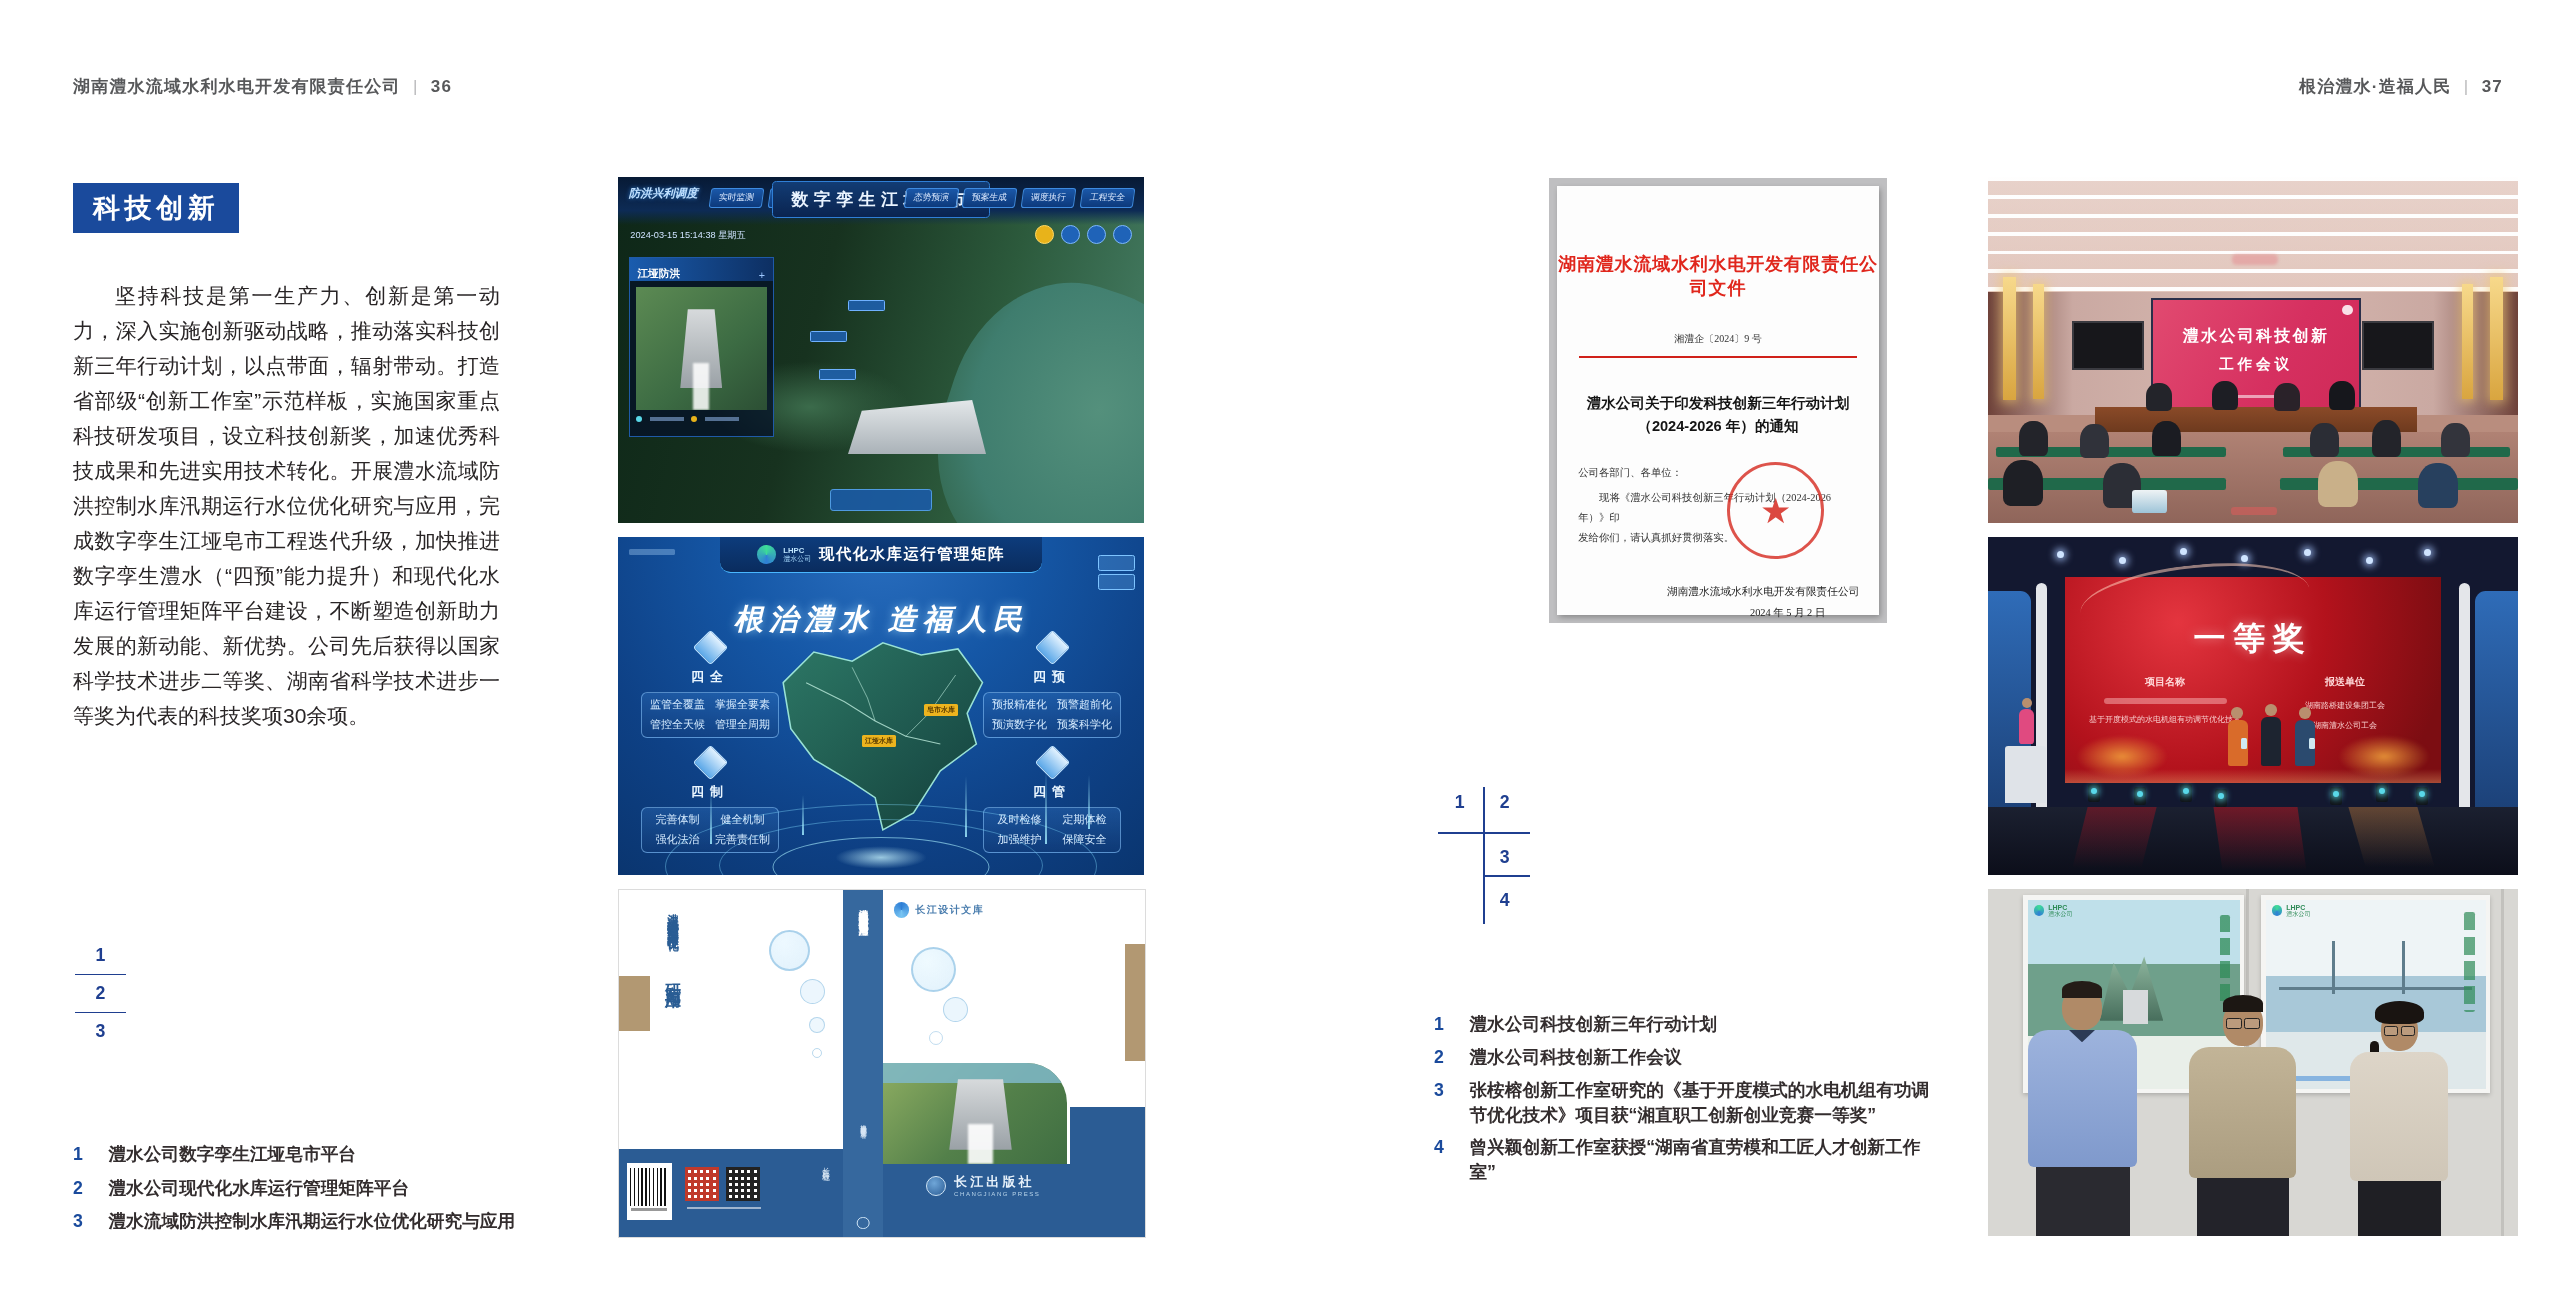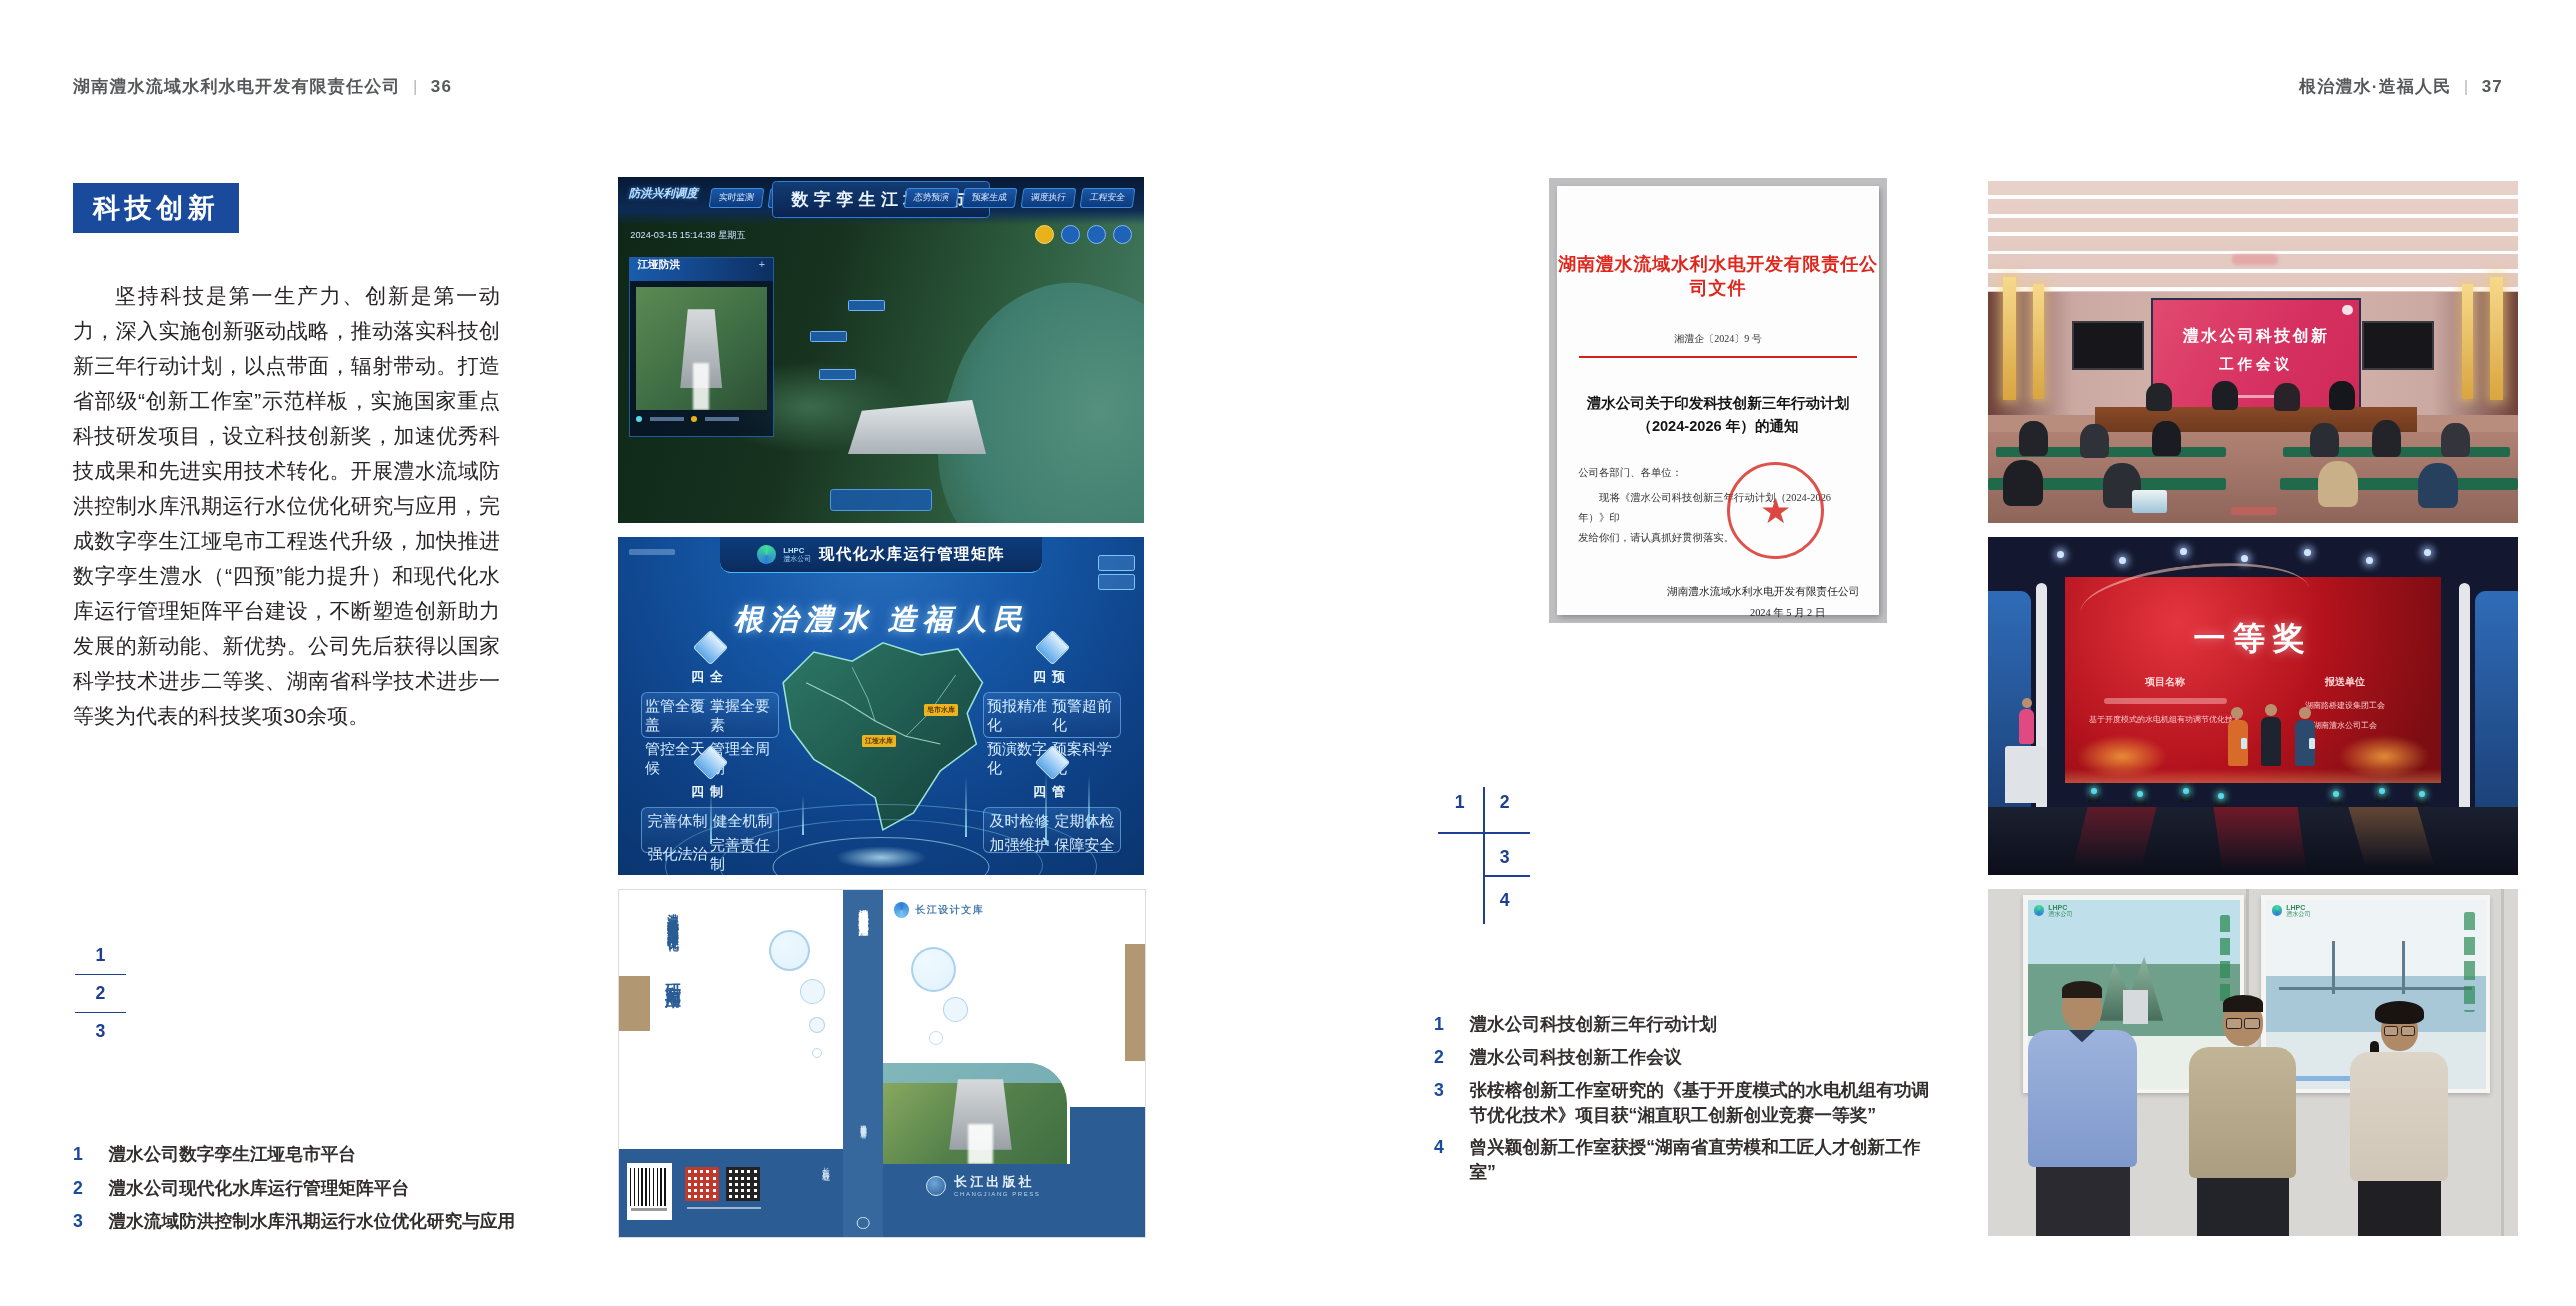--- a/index.html
+++ b/index.html
@@ -20,21 +20,21 @@
   .f1{background:linear-gradient(105deg,#0e2718 0%,#17321f 38%,#2c5a3c 68%,#49826a 100%);}
   .pill{font-size:8.8px;color:#dcEAff;color:#dceaff;background:linear-gradient(#1a57a8,#0d3a7c);
         border:0.8px solid #3e8be0;border-radius:3.1px;padding:3.1px 7.7px;transform:skewX(-8deg);white-space:nowrap;}
   .hudicon{width:17px;height:17px;border-radius:50%;border:0.8px solid #7db7ff;background:#1f63b8;}
   
   .f2{background:radial-gradient(circle at 50% 0%,#2a6fc0 0%,#1557a6 35%,#0e4186 70%,#0a356f 100%);}
   .quad-name{font-size:13px;font-weight:bold;color:#eaf6ff;letter-spacing:6.1px;text-align:center;}
   .quad-panel{background:linear-gradient(rgba(60,130,210,.30),rgba(20,60,120,.38));
               border:0.8px solid rgba(140,200,255,.55);border-radius:6.1px;display:grid;
               grid-template-columns:1fr 1fr;align-items:center;justify-items:center;
-              font-size:15px;color:#d6ecff;padding:4.6px 3.1px;row-gap:4.6px;}
+              font-size:11px;color:#d6ecff;padding:4.6px 3.1px;row-gap:4.6px;}
   .diamond{width:23px;height:23px;transform:rotate(45deg);background:linear-gradient(#e4f3ff,#5aa7e8);
            border:0.8px solid #bfe4ff;border-radius:3.1px;}
   .ringe{border:1.5px solid rgba(130,220,255,.40);border-radius:50%;}
   .pillar{width:1.5px;background:linear-gradient(to top,rgba(160,235,255,.85),rgba(160,235,255,0));}
   .marker{background:#edb41e;color:#5a3c00;font-size:7px;font-weight:bold;padding:0.8px 3.1px;border-radius:1.5px;white-space:nowrap;}
   
   .f3{background:#f4f6f8;border:0.8px solid #dcdcdc;}
   .bluetext{color:#1e4f9e;}
   .vtext{writing-mode:vertical-rl;}
   .qr{width:34px;height:34px;background-image:repeating-linear-gradient(0deg,currentColor 0 3.1px,transparent 3.1px 6.1px),
@@ -105,21 +105,21 @@
         <span class="pill">工程安全</span>
       </div>
       <div class="abs" style="left:12.3px;top:52px;font-size:9.2px;color:#cfe3ff;">2024-03-15 15:14:38 星期五</div>
       <div class="abs" style="right:12.3px;top:48px;display:flex;gap:7px;">
         <span class="hudicon" style="background:#e8b31a;border-color:#ffd966;"></span>
         <span class="hudicon"></span>
         <span class="hudicon"></span>
         <span class="hudicon"></span>
       </div>
       <div class="abs" style="left:10.7px;top:80px;width:143px;height:178px;background:rgba(5,18,40,.78);border:0.8px solid #1f5aa8;">
-        <div style="height:23px;background:linear-gradient(90deg,#1a5cae,#0d2f62);display:flex;align-items:flex-start;padding:0 7.7px;justify-content:space-between;">
+        <div style="height:23px;background:linear-gradient(90deg,#1a5cae,#0d2f62);display:flex;align-items:flex-end;padding:0 7.7px;justify-content:space-between;">
           <span style="font-size:10.7px;font-weight:bold;color:#fff;">江垭防洪</span>
           <span style="color:#9ec8ff;font-size:10.7px;">+</span>
         </div>
         <div style="margin:6.1px;height:123px;background:linear-gradient(140deg,#5c8a53,#3c6b43 60%,#2c4f34);position:relative;overflow:hidden;">
           <span class="abs" style="left:34%;top:18%;width:32%;height:64%;background:linear-gradient(#d7dadc,#9aa1a6);clip-path:polygon(18% 0,82% 0,100% 100%,0 100%);"></span>
           <span class="abs" style="left:44%;top:62%;width:12%;height:38%;background:rgba(255,255,255,.85);filter:blur(0.8px);"></span>
         </div>
         <div style="margin:0 6.1px;display:flex;gap:7.7px;align-items:center;">
           <span style="width:6.1px;height:6.1px;border-radius:50%;background:#59d8e8;"></span>
           <span style="width:34px;height:3.8px;background:rgba(160,200,255,.5);"></span>

